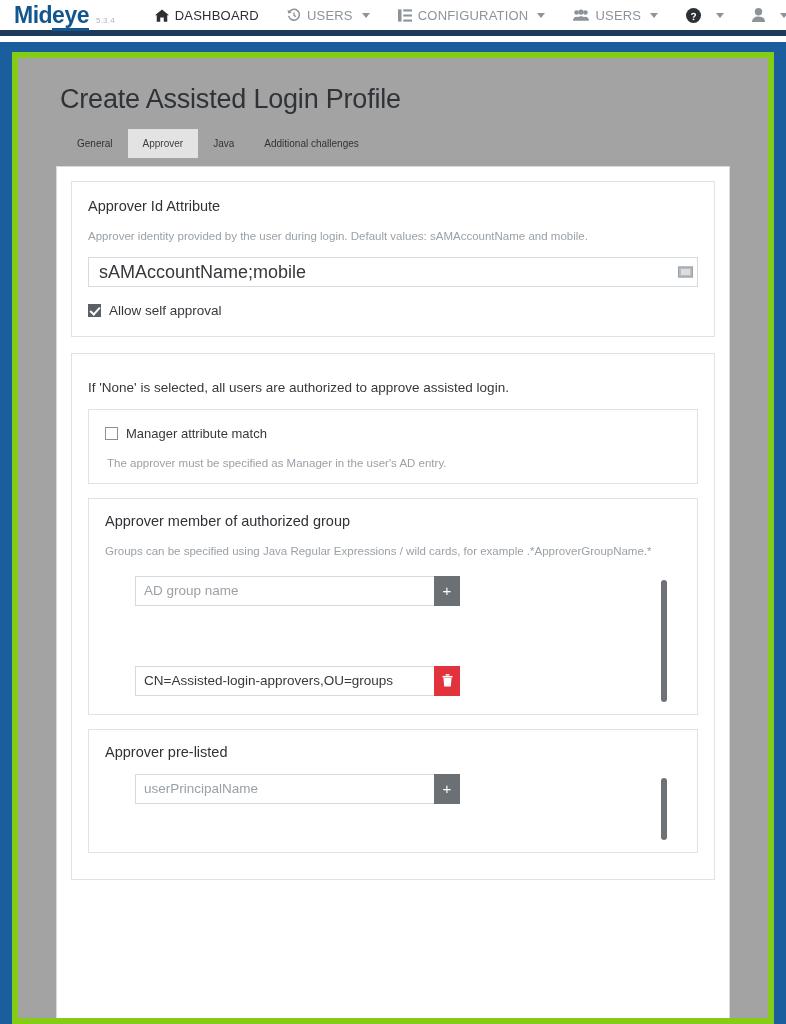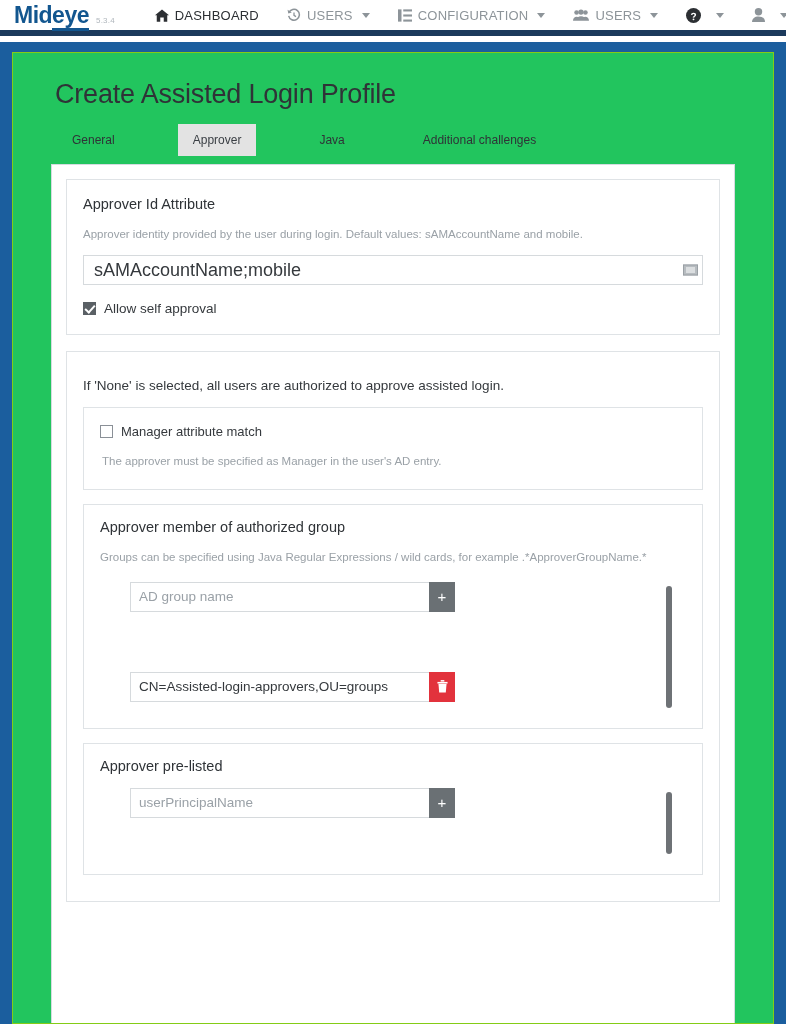--- a/index.html
+++ b/index.html
@@ -65,44 +65,43 @@
 
   
   .frame {
     position: absolute;
     left: 0; right: 0;
     top: 42px; bottom: 0;
     background: #1b5e9e;
     padding: 10px 12px 0 12px;
   }
   .page {
-    background: #22c55e;
+    background: #a3a3a3;
     height: 100%;
-    border: 1px solid #84cc16;
+    border: 6px solid #84cc16;
     overflow: hidden;
     position: relative;
   }
 
   .page-inner { padding: 18px 28px 0 28px; }
 
   h1.page-title {
     font-size: 27px;
     font-weight: normal;
     color: #2f3337;
     margin: 8px 0 14px 14px;
     letter-spacing: -0.2px;
   }
 
   
   .tabs {
     display: flex;
     align-items: flex-end;
     margin-left: 16px;
-    font-size: 12px;
-    gap: 48px;
+    font-size: 10px;
   }
   .tab {
     padding: 9px 15px;
     color: #2f3337;
     cursor: pointer;
     background: transparent;
     border: 0;
     white-space: nowrap;
   }
   .tab.active { background: #e3e3e3; color: #3a3f44; }
@@ -129,21 +128,21 @@
 
   .panel {
     border: 1px solid #dfe3e6;
     background: #fff;
     padding: 16px 16px 18px 16px;
     margin-bottom: 16px;
   }
   .panel-sub {
     border: 1px solid #dfe3e6;
     background: #fff;
-    padding: 14px 16px 16px 16px;
+    padding: 14px 16px 8px 16px;
     margin: 14px 0 8px 0;
   }
 
   .panel-title {
     font-size: 14.5px;
     color: #2f3337;
     margin: 0 0 12px 0;
     font-weight: normal;
   }
   .help-text {

